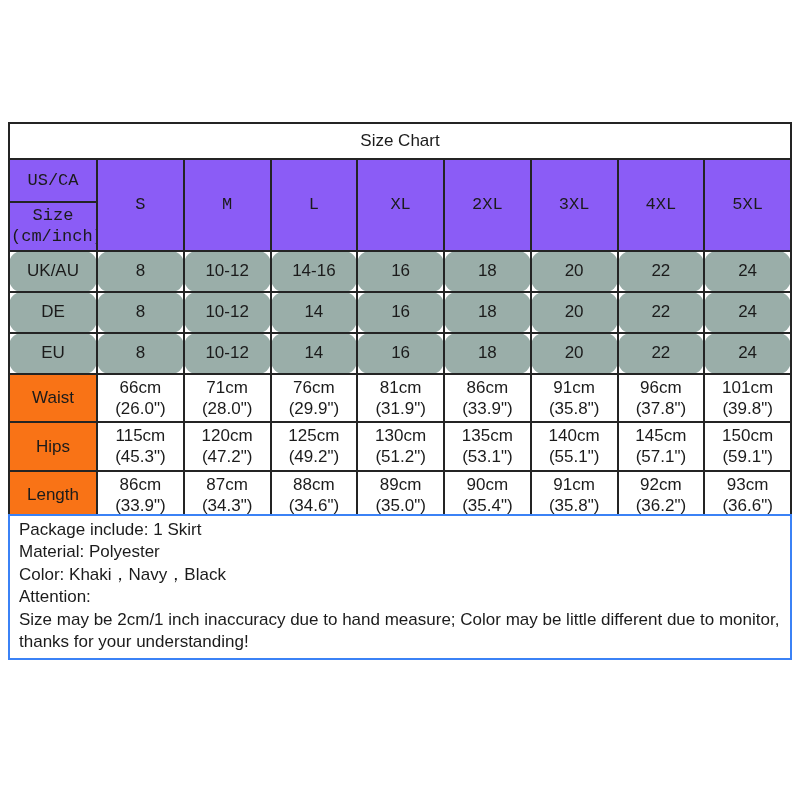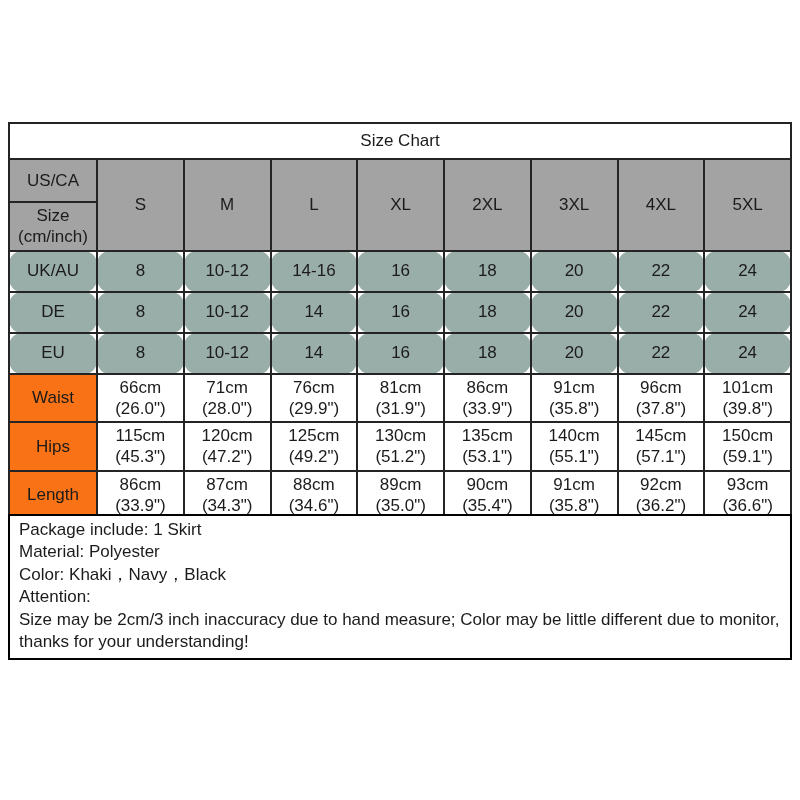--- a/index.html
+++ b/index.html
@@ -19,30 +19,30 @@
   table.size-table td {
     border: 2px solid #242424;
     text-align: center; vertical-align: middle;
     font-size: 17px; line-height: 1.25;
     white-space: pre-line;
     padding: 2px 1px;
     overflow: hidden;
   }
   col.label-col { width: 88px; }
   tr.title-row td { background: #ffffff; height: 36px; text-align: center; }
-  tr.hdr td { background: #a3a3a3; }
+  tr.hdr td { background: #8b5cf6; font-family: Liberation Mono, monospace; }
   td.corner-top { height: 43px; }
   td.corner-bottom { height: 43px; }
   tr.shaded td { background: #9aaea9; height: 41px; border-radius: 13px; }
   tr.measure td { background: #ffffff; height: 44px; }
   tr.measure td.rowlabel { background: #f97316; }
 
   .details-box {
     position: absolute; left: 8px; top: 514px; width: 784px;
-    border: 2px solid #000000;
+    border: 2px solid #3b82f6;
     background: #ffffff;
     padding: 3px 9px 5px 9px;
     font-size: 17px; line-height: 22.4px;
   }
   .details-box .line { white-space: normal; }
 </style>
 </head>
 <body>
 
 <div class="sheet">
@@ -175,16 +175,16 @@
 (36.6")</td>
     </tr>
   </tbody>
     </table>
 
   <div class="details-box">
     <div class="line">Package include: 1 Skirt</div>
     <div class="line">Material: Polyester</div>
     <div class="line">Color: Khaki，Navy，Black</div>
     <div class="line">Attention:</div>
-    <div class="line">Size may be 2cm/3 inch inaccuracy due to hand measure; Color may be little different due to monitor, thanks for your understanding!</div>
+    <div class="line">Size may be 2cm/1 inch inaccuracy due to hand measure; Color may be little different due to monitor, thanks for your understanding!</div>
   </div>
 
 </div>
 
 </body></html>

